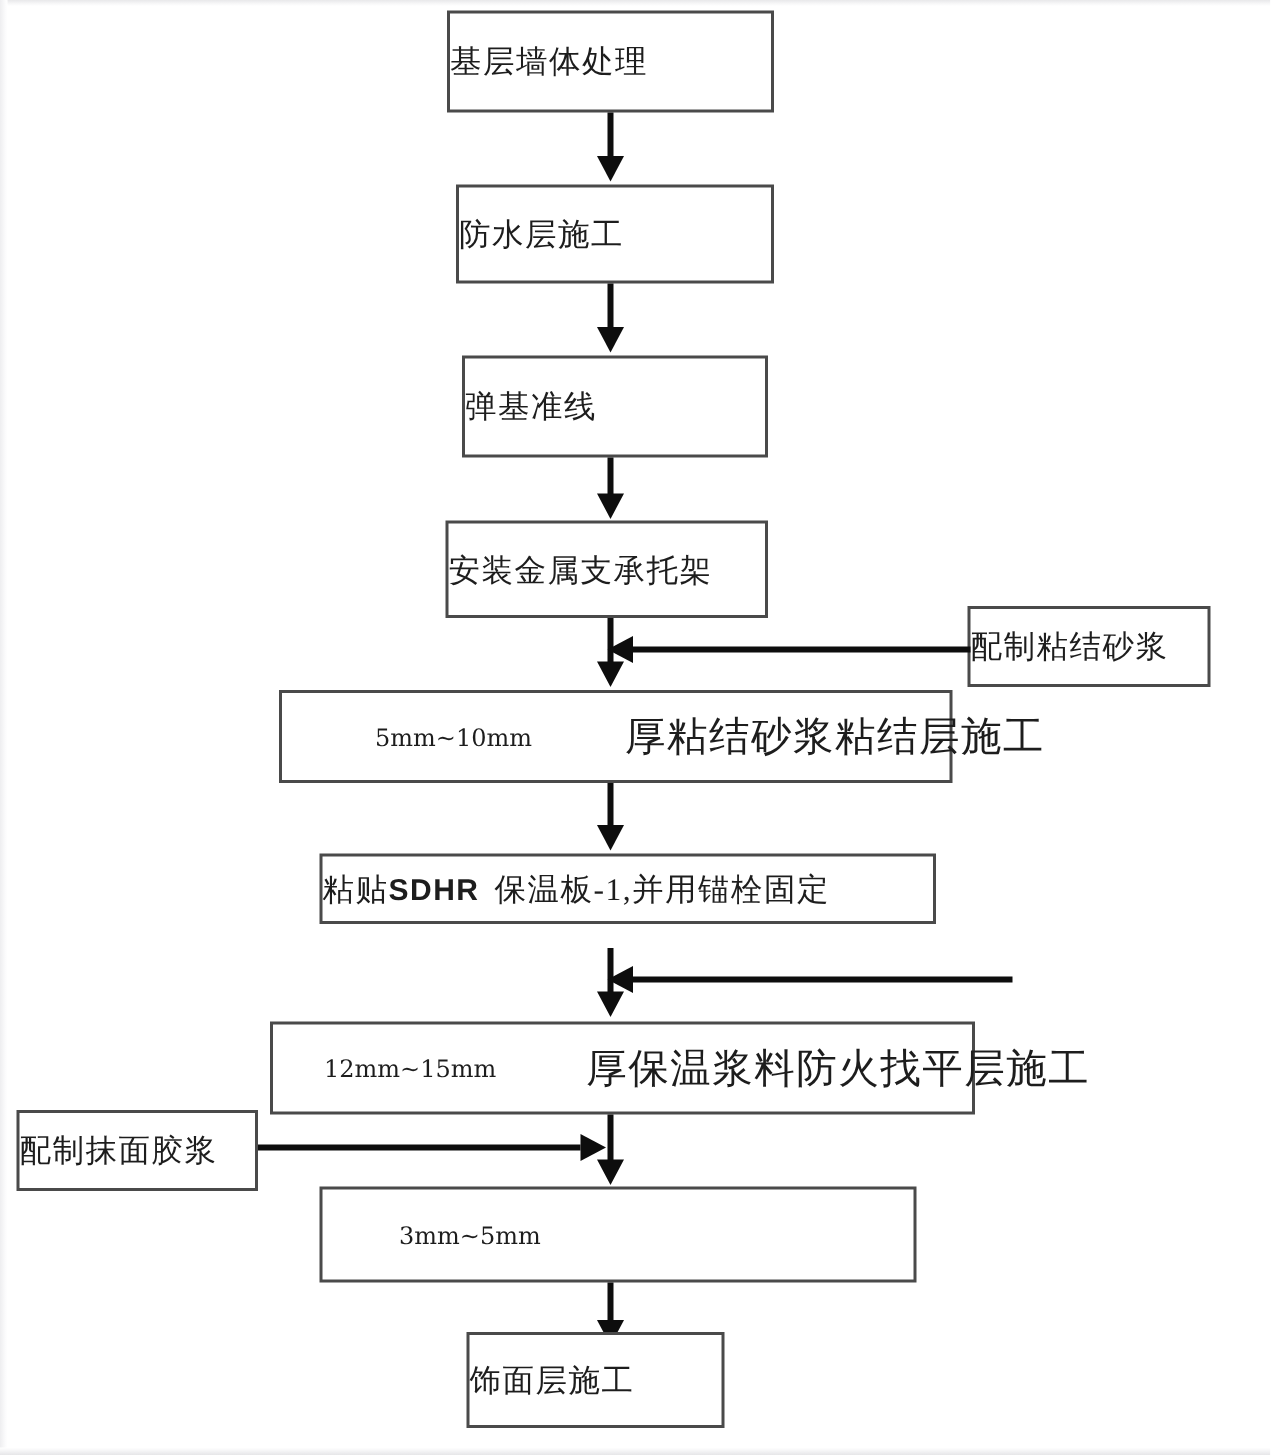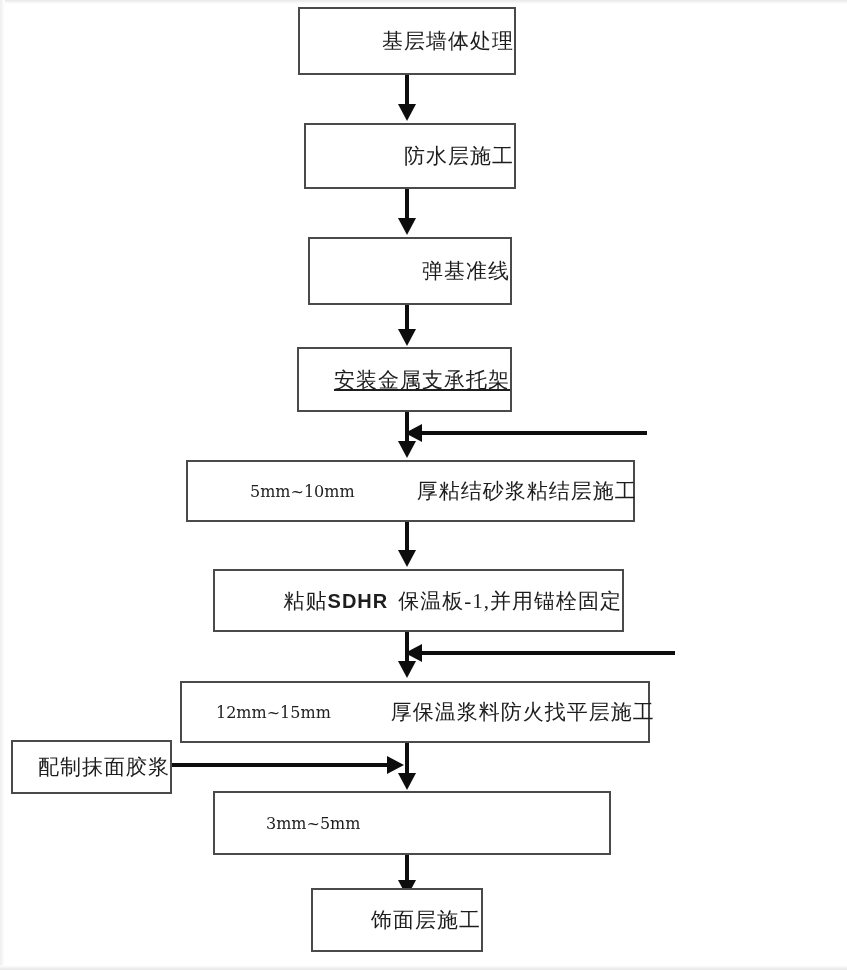--- a/index.html
+++ b/index.html
@@ -39,40 +39,40 @@
   .node {
     position: absolute;
     box-sizing: border-box;
     border: 2px solid #4a4a4a;
     background: #ffffff;
     display: flex;
     align-items: center;
     color: #1d1d1d;
   }
   .node.center {
-    justify-content: flex-end;
+    justify-content: flex-start;
   }
   .node .label {
     font-size: 21px;
     letter-spacing: 1px;
     white-space: nowrap;
   }
   
   .node.split {
     justify-content: flex-start;
     padding-left: 26px;
   }
   .node .spec {
     font-family: "DejaVu Serif", "Liberation Serif", serif;
     font-size: 16px;
     letter-spacing: 0px;
     white-space: nowrap;
   }
   .node .desc {
-    font-size: 21px;
+    font-size: 27px;
     letter-spacing: 1px;
     white-space: nowrap;
   }
   .node .label.mixed .ascii {
     font-family: "Liberation Sans", "DejaVu Sans", sans-serif;
     font-weight: bold;
     font-size: 20px;
   }
 
   
@@ -131,40 +131,43 @@
   <div class="vline" style="left:405px; top:189px; height:31px;"></div>
   <div class="arrow-down" style="left:398px; top:218px;"></div>
 
   <div class="node center" style="left:308px; top:237px; width:204px; height:68px;">
     <span class="label">弹基准线</span>
   </div>
 
   <div class="vline" style="left:405px; top:305px; height:26px;"></div>
   <div class="arrow-down" style="left:398px; top:329px;"></div>
 
-  <div class="node center" style="left:297px; top:347px; width:215px; height:65px;text-decoration:underline;">
+  <div class="node center" style="left:297px; top:347px; width:215px; height:65px;">
     <span class="label">安装金属支承托架</span>
   </div>
 
   <div class="vline" style="left:405px; top:412px; height:31px;"></div>
   <div class="arrow-down" style="left:398px; top:441px;"></div>
 
+  <div class="node center" style="left:645px; top:404px; width:162px; height:54px;">
+    <span class="label">配制粘结砂浆</span>
+  </div>
 
   <div class="hline" style="left:421px; top:431px; width:226px;"></div>
   <div class="arrow-left" style="left:405px; top:424px;"></div>
 
   <div class="node split" style="left:186px; top:460px; width:449px; height:62px;">
     <span class="spec" style="margin-left:36px;">5mm~10mm</span>
     <span class="desc" style="margin-left:62px;">厚粘结砂浆粘结层施工</span>
   </div>
 
   <div class="vline" style="left:405px; top:522px; height:31px;"></div>
   <div class="arrow-down" style="left:398px; top:550px;"></div>
 
-  <div class="node center" style="left:213px; top:569px; width:411px; height:63px;">
+  <div class="node center" style="left:213px; top:569px; width:411px; height:47px;">
     <span class="label mixed"><span>粘贴</span><span class="ascii">SDHR</span><span style="margin-left:10px;">保温板-1,并用锚栓固定</span></span>
   </div>
 
   <div class="vline" style="left:405px; top:632px; height:30px;"></div>
   <div class="arrow-down" style="left:398px; top:661px;"></div>
 
 
   <div class="hline" style="left:421px; top:651px; width:254px;"></div>
   <div class="arrow-left" style="left:405px; top:644px;"></div>
 

